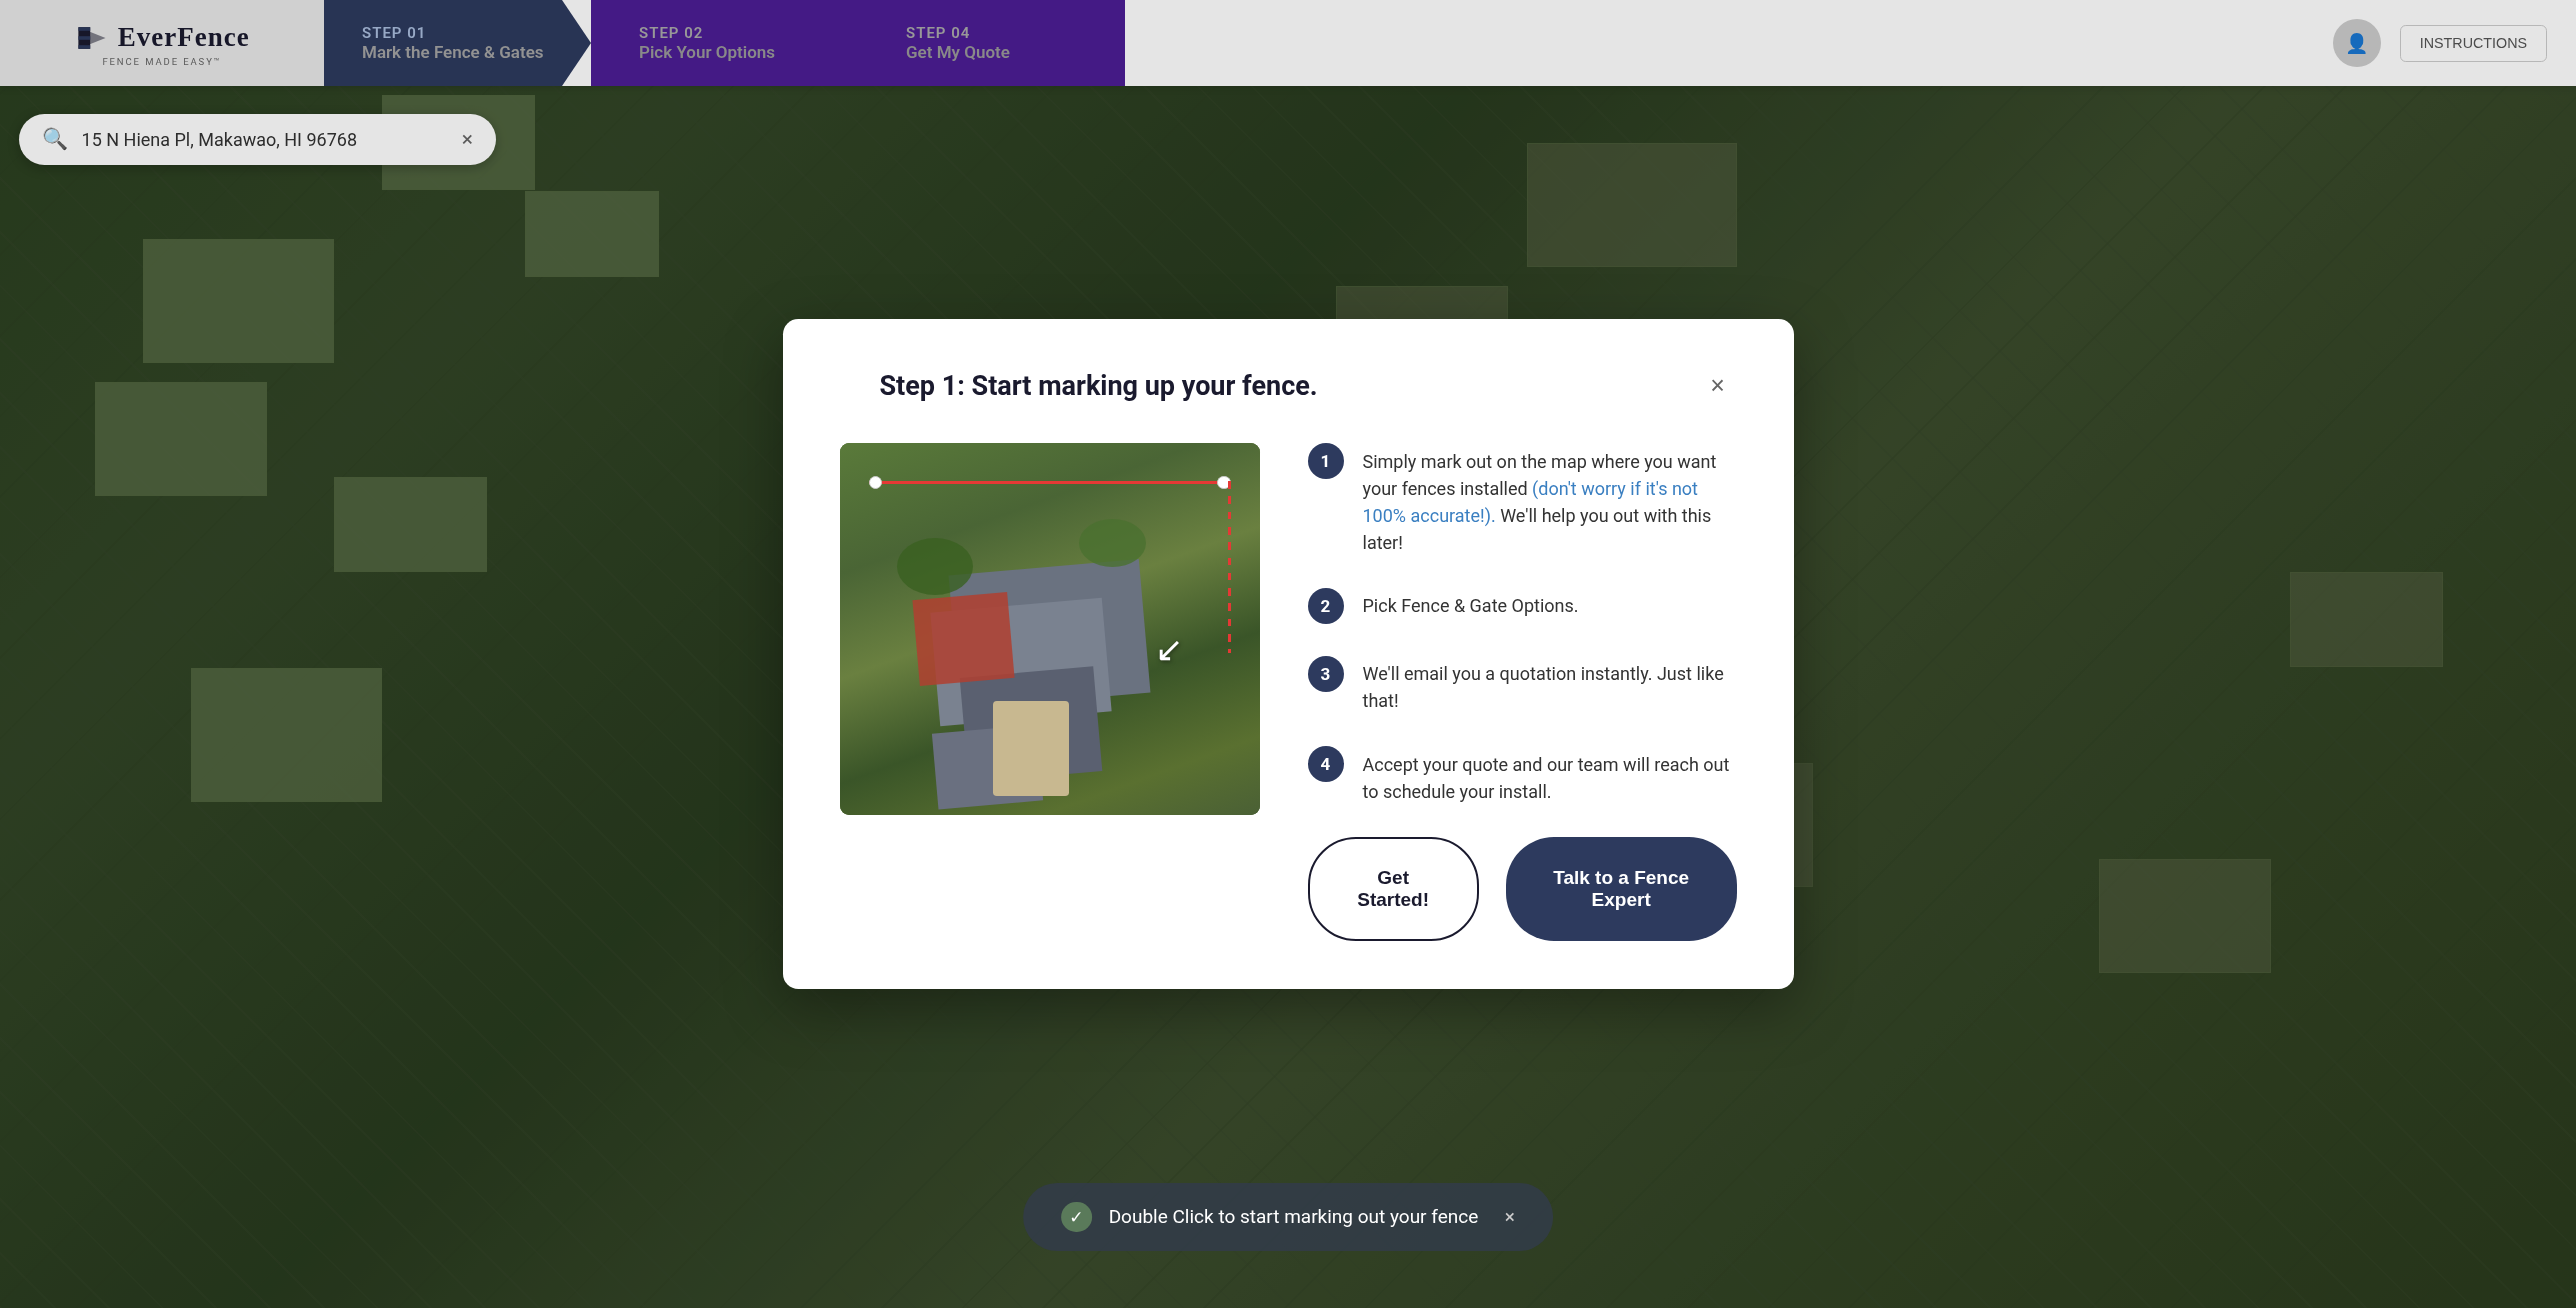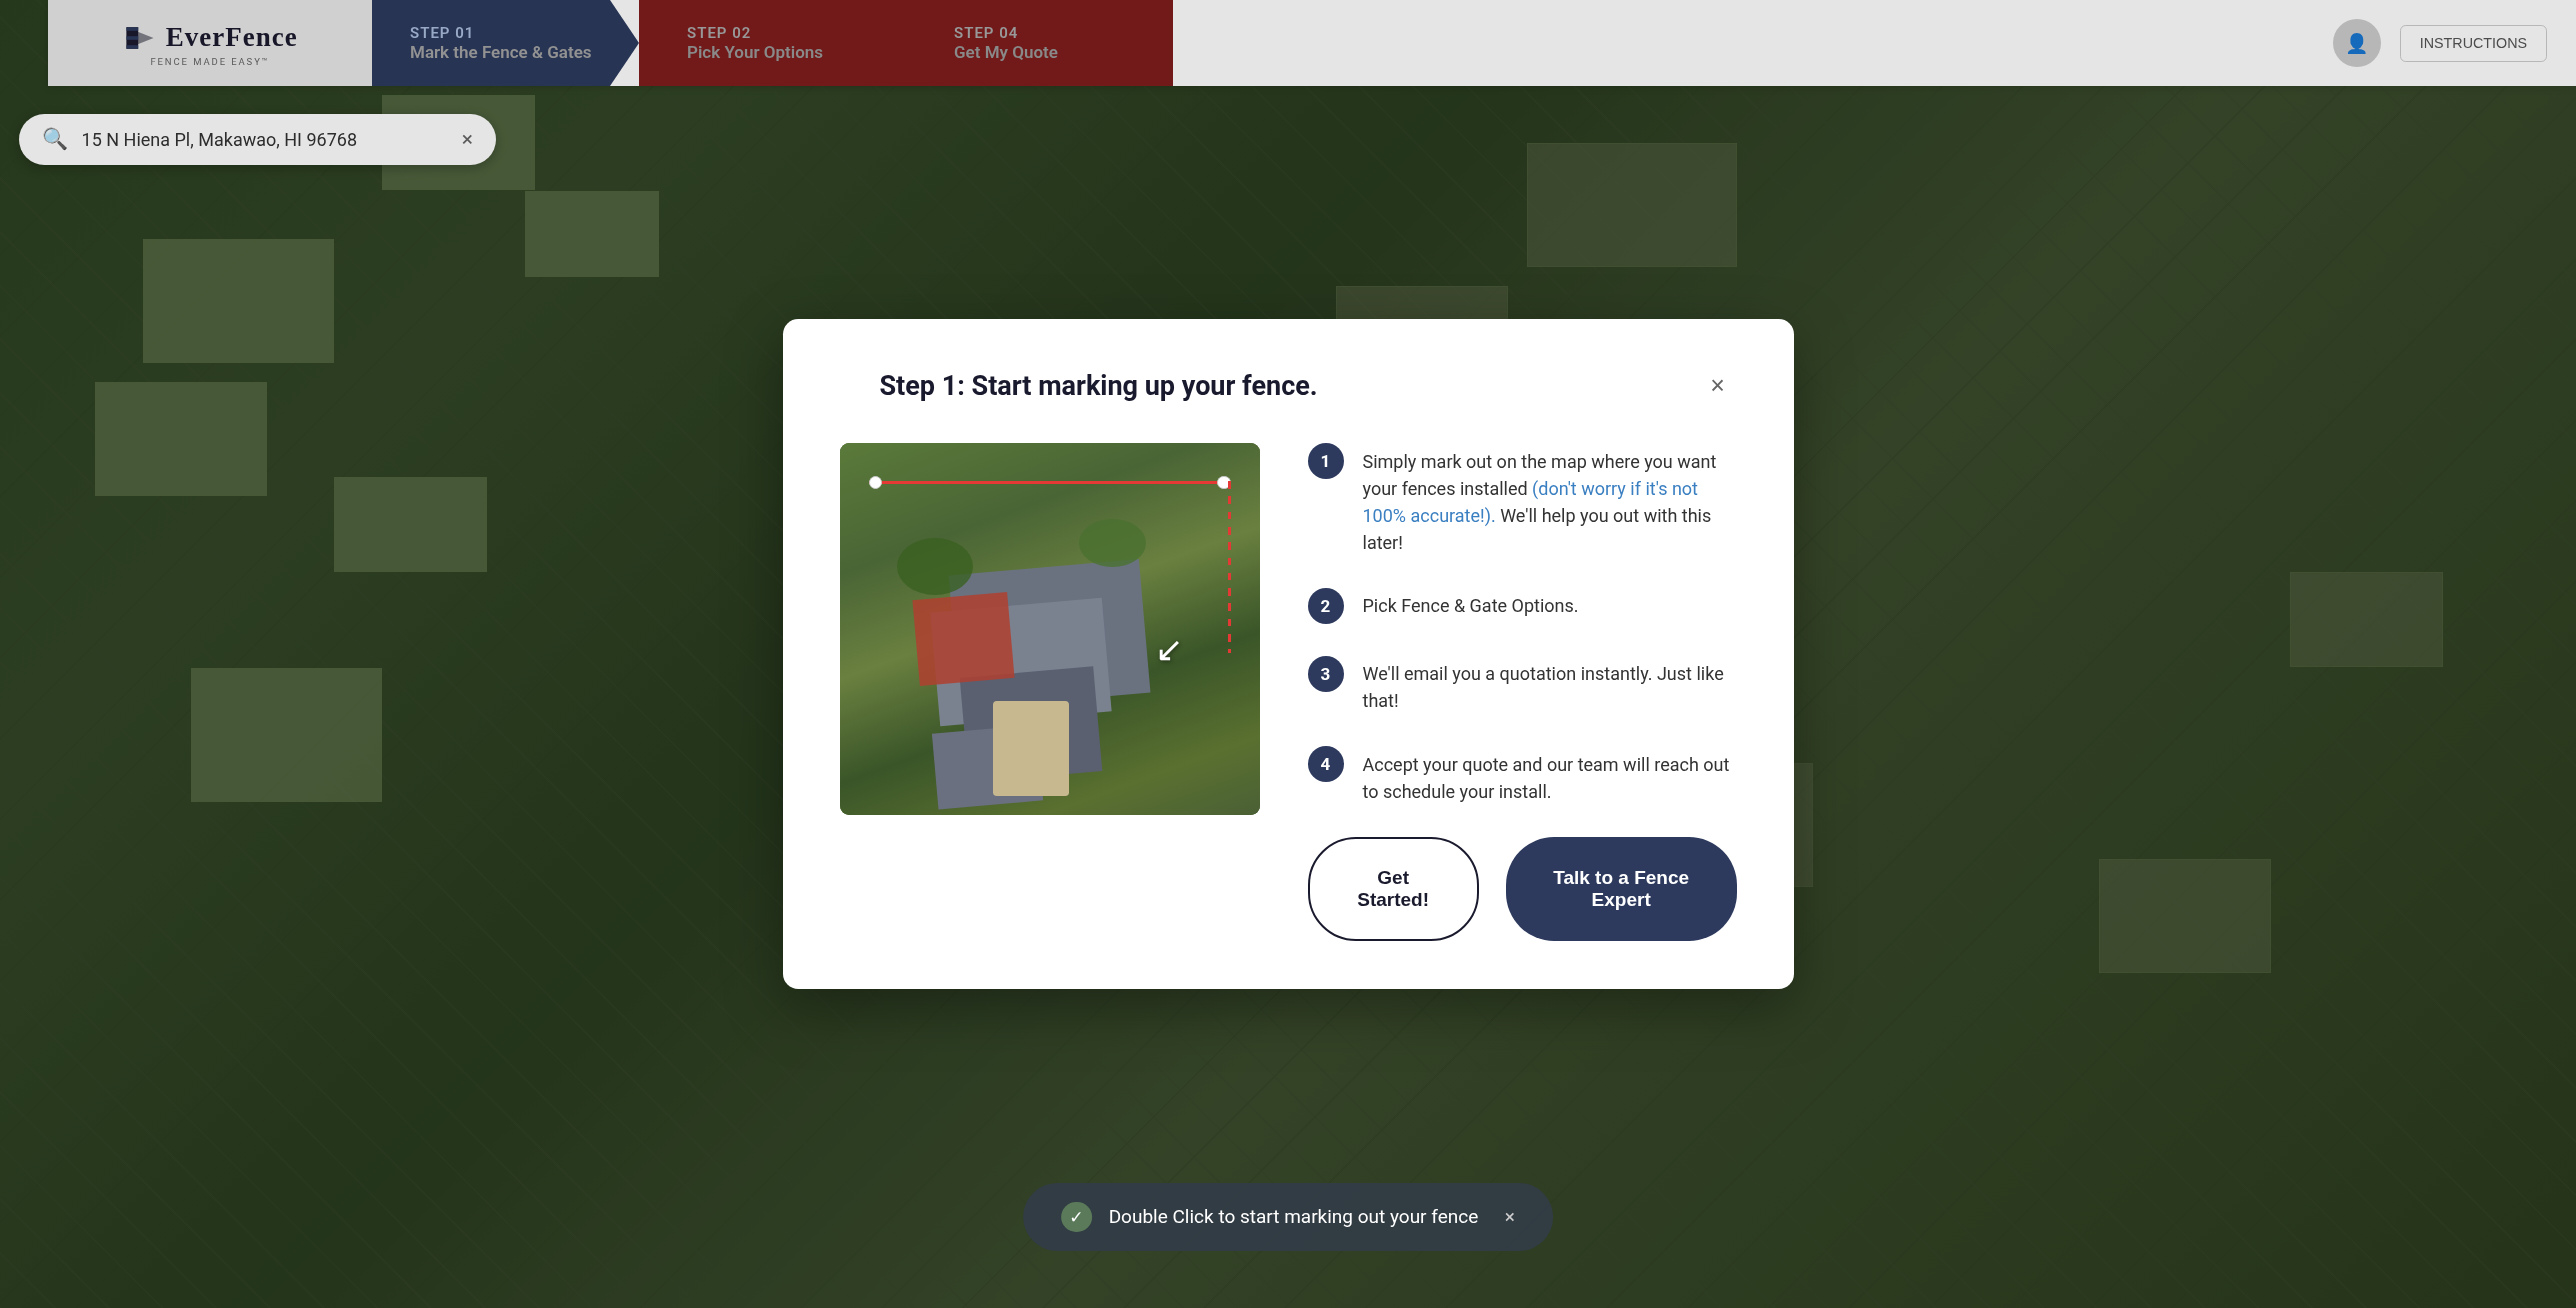--- a/index.html
+++ b/index.html
@@ -47,21 +47,20 @@
     
     .header {
       position: absolute;
       top: 0; left: 0; right: 0;
       height: 86px;
       background: #fff;
       display: flex;
       align-items: center;
       z-index: 100;
       box-shadow: 0 1.9px 7.6px rgba(0,0,0,0.15);
-      margin-left: 48px;
     }
 
     .logo-section {
       width: 324px;
       height: 86px;
       background: #e8e8e8;
       display: flex;
       align-items: center;
       justify-content: center;
       padding: 0 23px;
@@ -120,21 +119,21 @@
       background: #2d3a5e;
       clip-path: polygon(0 0, calc(100% - 29px) 0, 100% 50%, calc(100% - 29px) 100%, 0 100%, 29px 50%);
     }
 
     .step-item.active:first-child {
       clip-path: polygon(0 0, calc(100% - 29px) 0, 100% 50%, calc(100% - 29px) 100%, 0 100%);
       padding-left: 38px;
     }
 
     .step-item.inactive {
-      background: #7f1d1d;
+      background: #4c1d95;
     }
 
     .step-content {
       display: flex;
       flex-direction: column;
     }
 
     .step-num {
       font-size: 15px;
       font-weight: 600;

